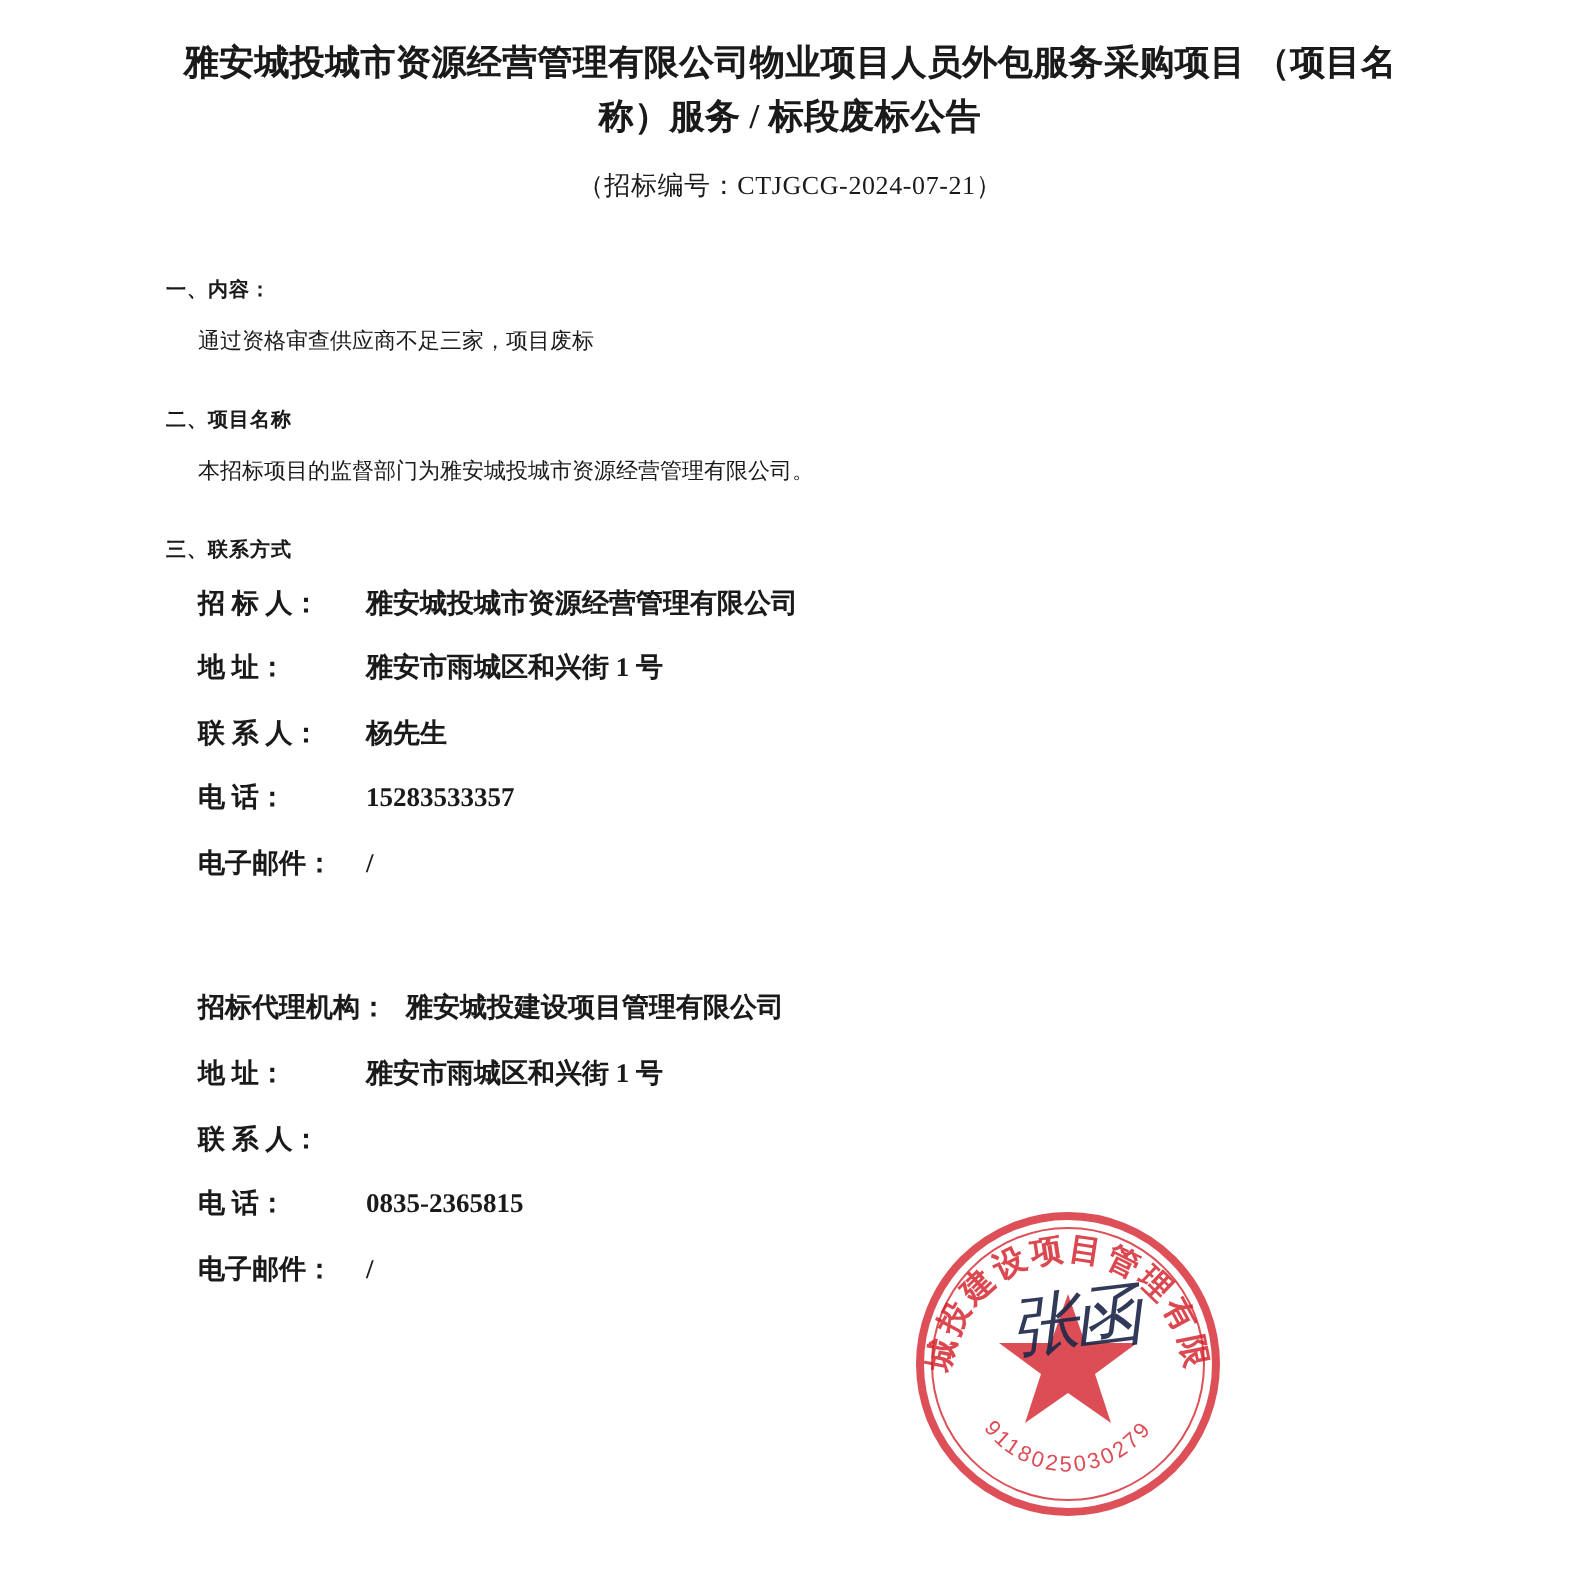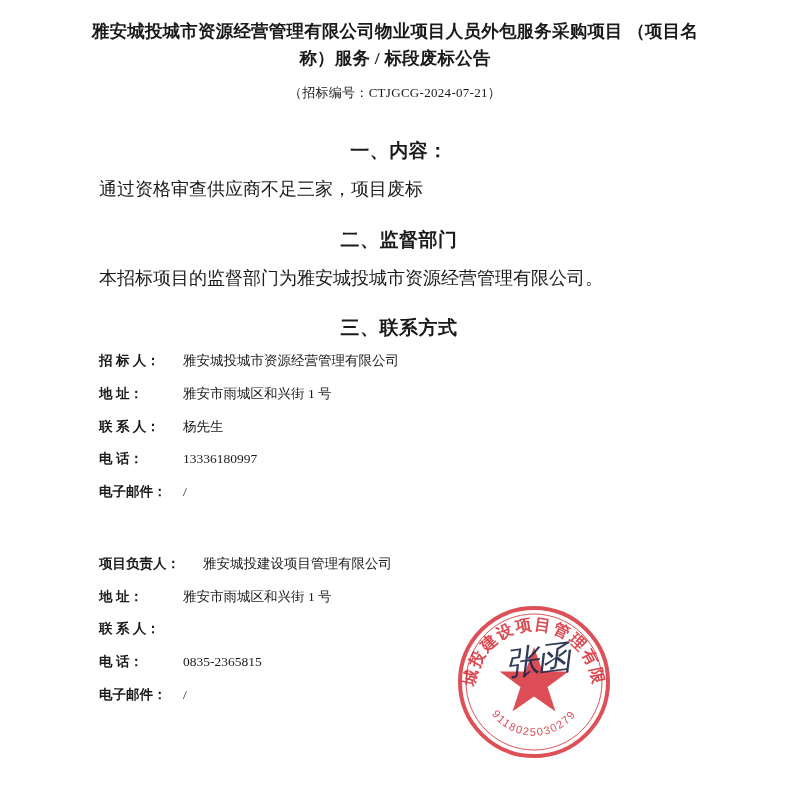--- a/index.html
+++ b/index.html
@@ -39,30 +39,29 @@
     font-weight: normal;
     margin-top: 12px;
     letter-spacing: 0.3px;
   }
   .body-block {
     margin: 0 auto;
     width: 640px;
     padding-top: 36px;
   }
   .section-heading {
-    font-size: 19px;
+    font-size: 10px;
     font-weight: bold;
     margin: 0 0 10px 0;
     padding-left: 8px;
     letter-spacing: 0.5px;
-    text-align: center;
   }
   .section-heading.sp2 { margin-top: 22px; }
   .section-body {
-    font-size: 18px;
+    font-size: 11px;
     line-height: 1.7;
     padding-left: 24px;
     margin-bottom: 4px;
   }
   .contact-list {
     padding-left: 24px;
     margin-top: 6px;
   }
   .contact-row {
     display: flex;
@@ -76,21 +75,21 @@
     width: 84px;
     font-weight: bold;
     letter-spacing: 0px;
     white-space: nowrap;
   }
   .contact-label.wide {
     width: 104px;
   }
   .contact-value {
     flex: 1 1 auto;
-    font-weight: normal;
+    font-weight: bold;
   }
   .group-gap {
     height: 34px;
   }
   .signature-area {
     position: relative;
     margin: 0 auto;
     width: 640px;
     padding-top: 70px;
   }
@@ -145,53 +144,53 @@
   <div class="title-block">
     <div class="doc-title">雅安城投城市资源经营管理有限公司物业项目人员外包服务采购项目 （项目名称）服务 / 标段废标公告</div>
     <div class="doc-subtitle">（招标编号：CTJGCG-2024-07-21）</div>
   </div>
 
   <div class="body-block">
 
     <div class="section-heading">一、内容：</div>
     <div class="section-body">通过资格审查供应商不足三家，项目废标</div>
 
-    <div class="section-heading sp2">二、监督部门</div>
+    <div class="section-heading sp2">二、项目名称</div>
     <div class="section-body">本招标项目的监督部门为雅安城投城市资源经营管理有限公司。</div>
 
     <div class="section-heading sp2">三、联系方式</div>
 
     <div class="contact-list">
       <div class="contact-row">
         <span class="contact-label">招 标 人：</span>
         <span class="contact-value">雅安城投城市资源经营管理有限公司</span>
       </div>
       <div class="contact-row">
         <span class="contact-label">地    址：</span>
         <span class="contact-value">雅安市雨城区和兴街 1 号</span>
       </div>
       <div class="contact-row">
         <span class="contact-label">联 系 人：</span>
         <span class="contact-value">杨先生</span>
       </div>
       <div class="contact-row">
         <span class="contact-label">电    话：</span>
-        <span class="contact-value">13336180997</span>
+        <span class="contact-value">15283533357</span>
       </div>
       <div class="contact-row">
         <span class="contact-label">电子邮件：</span>
         <span class="contact-value">/</span>
       </div>
     </div>
 
     <div class="group-gap"></div>
 
     <div class="contact-list">
       <div class="contact-row">
-        <span class="contact-label wide">项目负责人：</span>
+        <span class="contact-label wide">招标代理机构：</span>
         <span class="contact-value">雅安城投建设项目管理有限公司</span>
       </div>
       <div class="contact-row">
         <span class="contact-label">地    址：</span>
         <span class="contact-value">雅安市雨城区和兴街 1 号</span>
       </div>
       <div class="contact-row">
         <span class="contact-label">联 系 人：</span>
       </div>
       <div class="contact-row">

